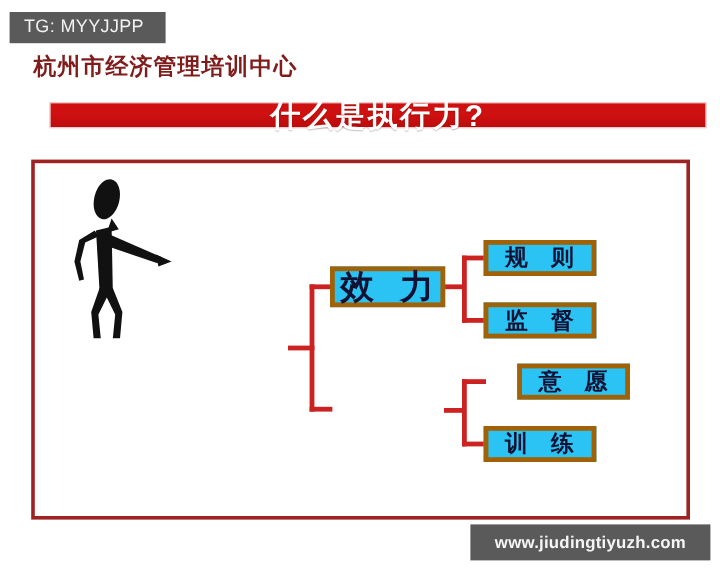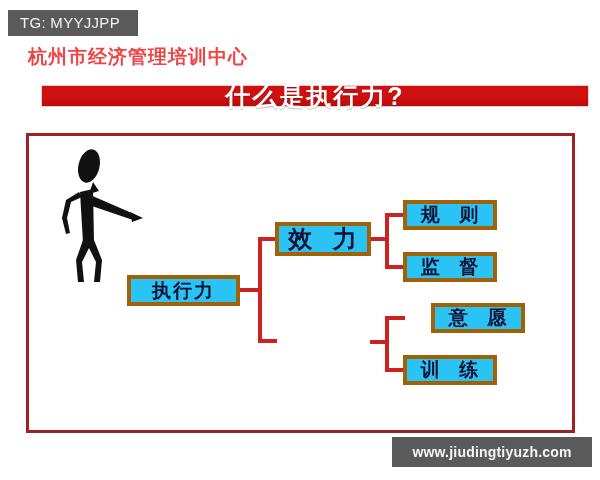--- a/index.html
+++ b/index.html
@@ -33,21 +33,21 @@
     white-space: nowrap;
   }
 
   
   #org-header {
     position: absolute;
     left: 28px;
     top: 44px;
     font-size: 19px;
     line-height: 26px;
-    color: #ef4444;
+    color: #7f1d1d;
     font-weight: bold;
     letter-spacing: 1px;
     white-space: nowrap;
   }
 
   
   #title-banner {
     position: absolute;
     left: 41px;
     top: 85px;
@@ -104,21 +104,21 @@
     left: 127px;
     top: 275px;
     width: 113px;
     height: 31px;
     font-size: 19px;
     letter-spacing: 2px;
   }
   .node-mid {
     width: 96px;
     height: 34px;
-    font-size: 24px;
+    font-size: 28px;
     letter-spacing: 7px;
     padding-left: 6px;
   }
   .node-mid-1 { left: 275px; top: 222px; }
   .node-mid-2 { left: 275px; top: 325px; }
 
   .node-leaf {
     width: 94px;
     height: 30px;
     font-size: 19px;
@@ -224,21 +224,20 @@
   <div class="conn c-mid1-stub"></div>
   <div class="conn c-sub1-vert"></div>
   <div class="conn c-arm-leaf1"></div>
   <div class="conn c-arm-leaf2"></div>
 
   <div class="conn c-mid2-stub"></div>
   <div class="conn c-sub2-vert"></div>
   <div class="conn c-arm-leaf3"></div>
   <div class="conn c-arm-leaf4"></div>
 
-  <div class="node node-root">执行力</div>
 
   <div class="node node-mid node-mid-1">效 力</div>
 
 
   <div class="node node-leaf node-leaf-1">规 则</div>
 
   <div class="node node-leaf node-leaf-2">监 督</div>
 
   <div class="node node-leaf node-leaf-3">意 愿</div>
 

